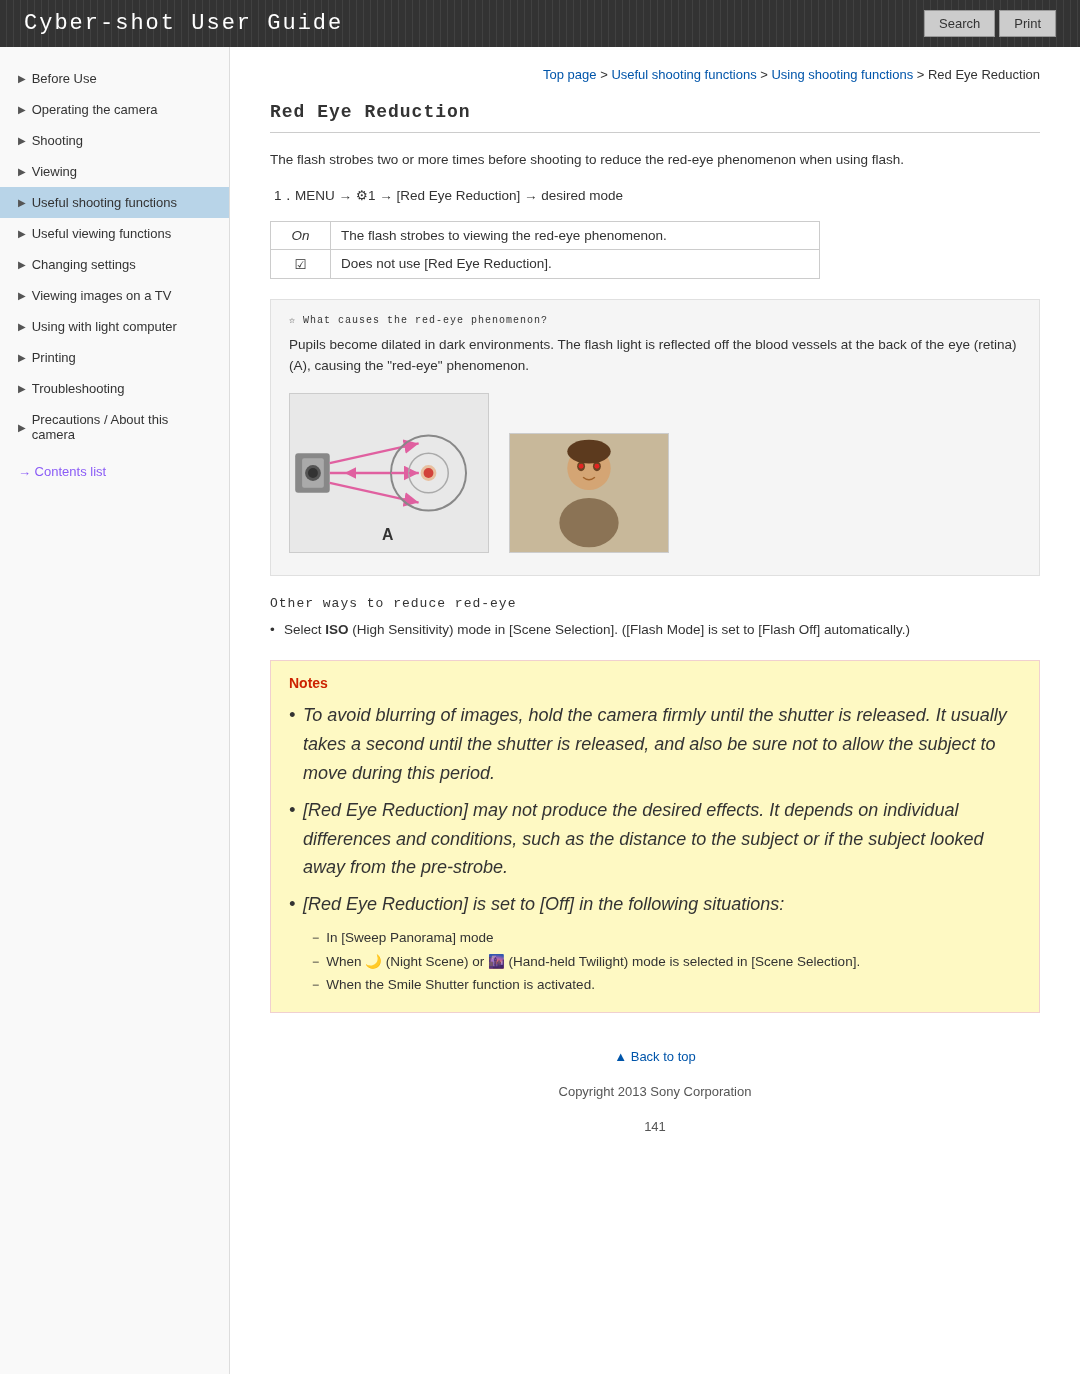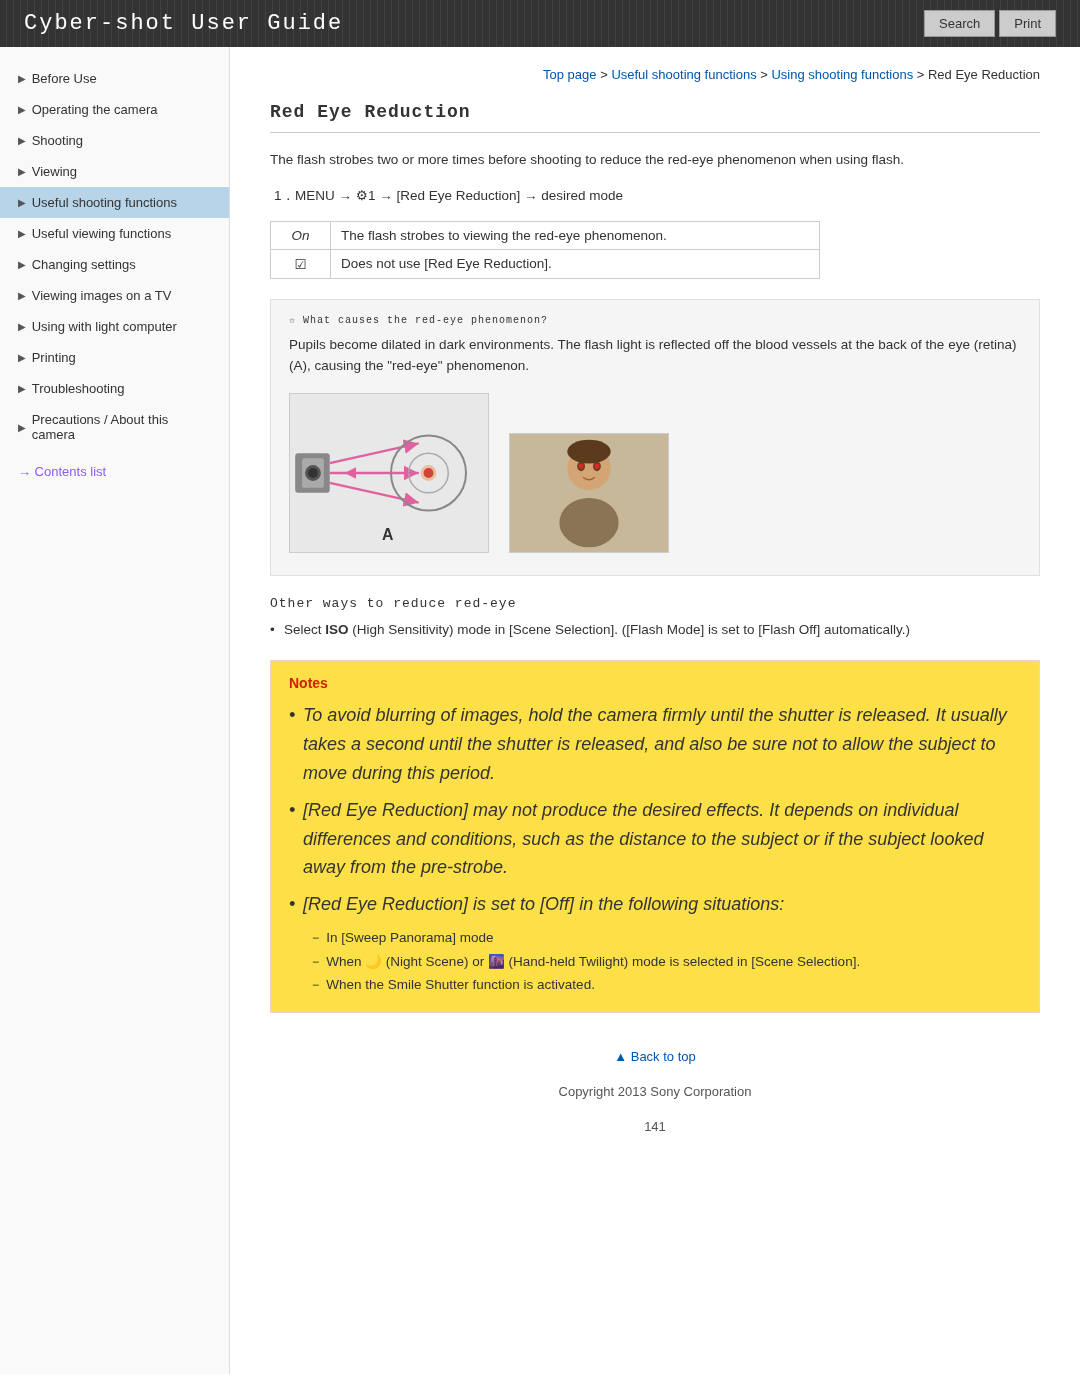--- a/index.html
+++ b/index.html
@@ -201,21 +201,21 @@
       margin-bottom: 4px;
     }
     .bullet-item::before {
       content: "•";
       position: absolute;
       left: 0;
     }
 
     
     .notes-box {
-      background: #fde047;
+      background: #fef9c3;
       border: 1px solid #f0d0d0;
       padding: 14px 18px;
       margin-top: 20px;
     }
     .notes-title {
       color: #cc2200;
       font-size: 14px;
       font-weight: bold;
       margin-bottom: 10px;
     }

